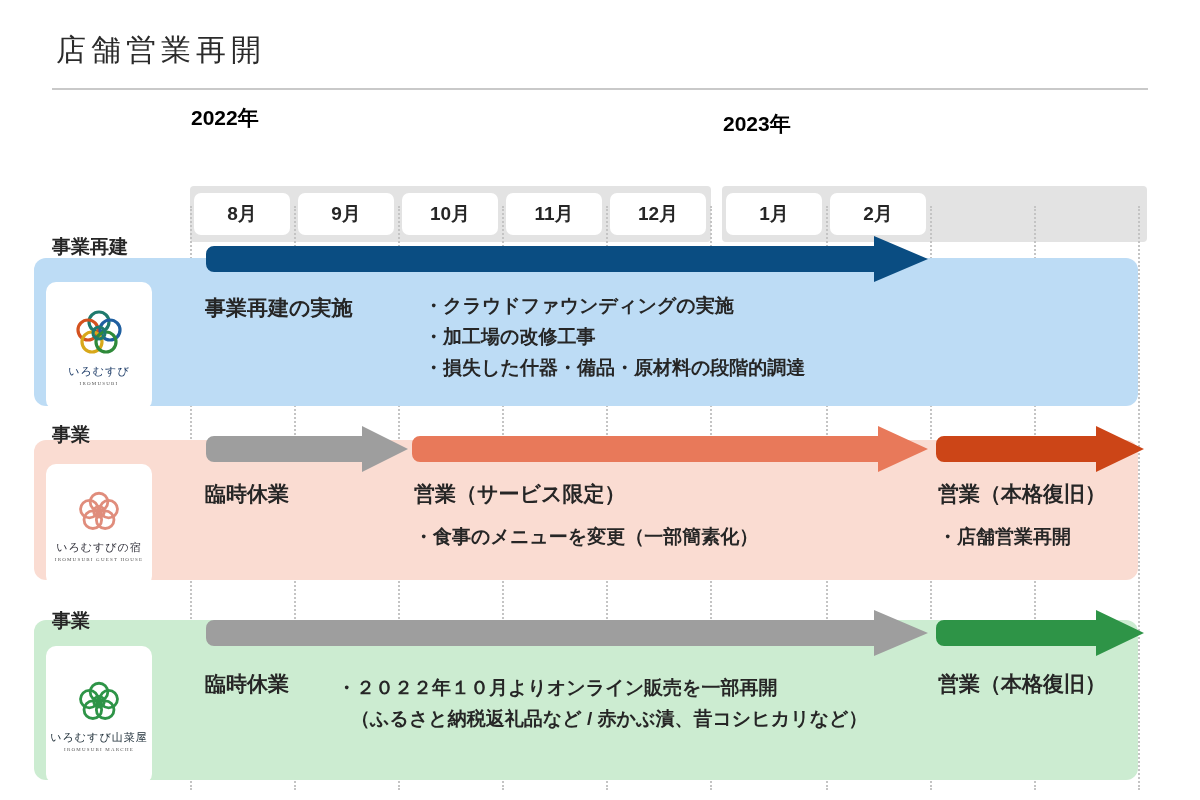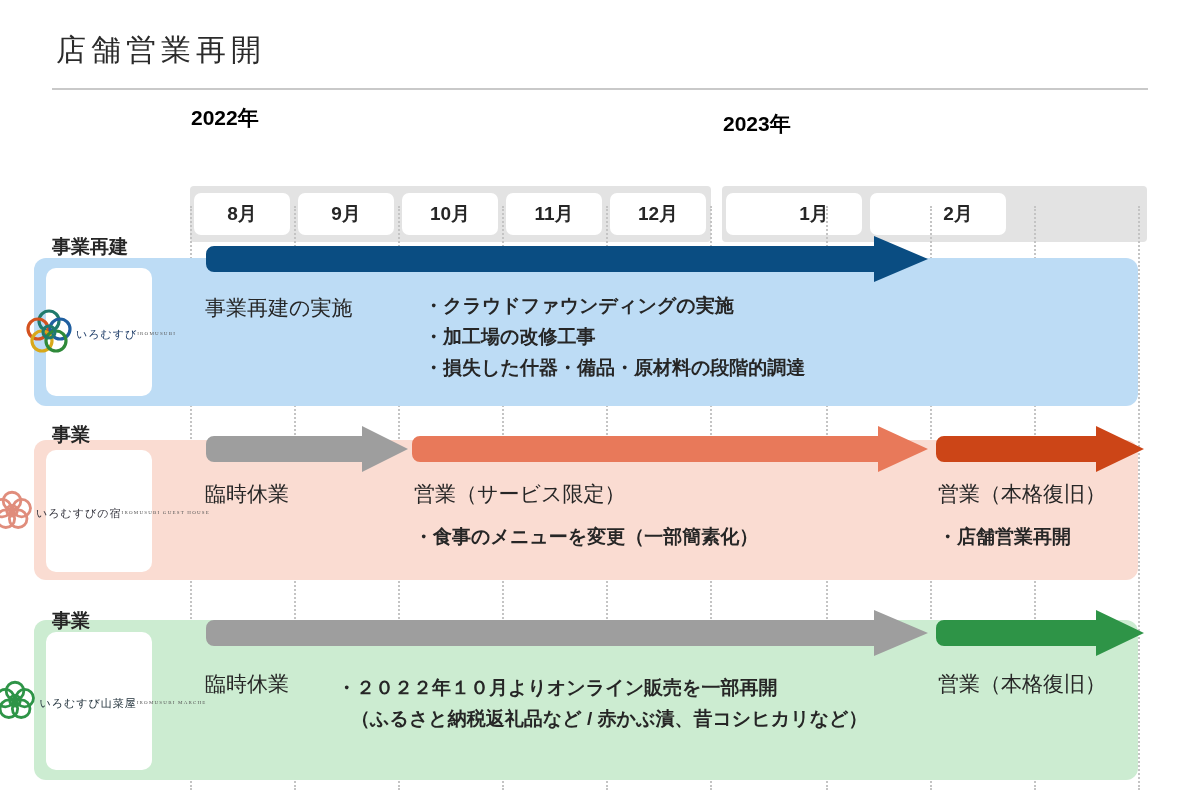--- a/index.html
+++ b/index.html
@@ -40,21 +40,21 @@
   }
   #band-2022{left:190px;width:521px;}
   #band-2023{left:722px;width:425px;}
   .month-cell{
     height:42px;background:#ffffff;border-radius:7px;
     display:flex;align-items:center;justify-content:center;
     font-size:19px;font-weight:bold;color:#262626;
     margin:0 4px;
   }
   #band-2022 .month-cell{width:96px;}
-  #band-2023 .month-cell{width:96px;padding-left:40px;}
+  #band-2023 .month-cell{width:96px;}
 
   
   .gridline{
     position:absolute;top:206px;height:584px;width:0;
     border-left:2px dotted #c4c4c4;
   }
 
   
   .lane{
     position:absolute;left:34px;border-radius:12px;
@@ -69,21 +69,21 @@
     font-size:19px;font-weight:bold;color:#262626;
   }
   #cap-1{top:234px;}
   #cap-2{top:422px;}
   #cap-3{top:608px;}
 
   
   .logo-tile{
     position:absolute;left:46px;width:106px;
     background:#ffffff;border-radius:10px;
-    display:flex;flex-direction:row;align-items:center;justify-content:center;
+    display:flex;flex-direction:column;align-items:center;justify-content:center;margin-top:14px;
   }
   #logo-1{top:268px;height:128px;}
   #logo-2{top:450px;height:122px;}
   #logo-3{top:632px;height:138px;}
   .logo-mark{display:block;}
   .logo-jp{
     font-family:"Liberation Serif","DejaVu Serif",serif;
     font-size:11px;letter-spacing:1px;margin-top:4px;white-space:nowrap;
   }
   .logo-en{
@@ -93,21 +93,21 @@
   #logo-1 .logo-jp{color:#1b3a66;}
   #logo-2 .logo-jp{color:#30303a;}
   #logo-3 .logo-jp{color:#20303a;}
 
   
   .arrow{position:absolute;}
   .arrow svg{display:block;}
 
   
   .lane-head{
-    position:absolute;font-size:21px;font-weight:normal;color:#262626;
+    position:absolute;font-size:21px;font-weight:bold;color:#262626;
     white-space:nowrap;
   }
   .lane-bullets{
     position:absolute;font-size:19px;font-weight:bold;color:#262626;
     line-height:31px;white-space:nowrap;
   }
   .lane-bullets div{white-space:nowrap;}
 </style>
 </head>
 <body>

